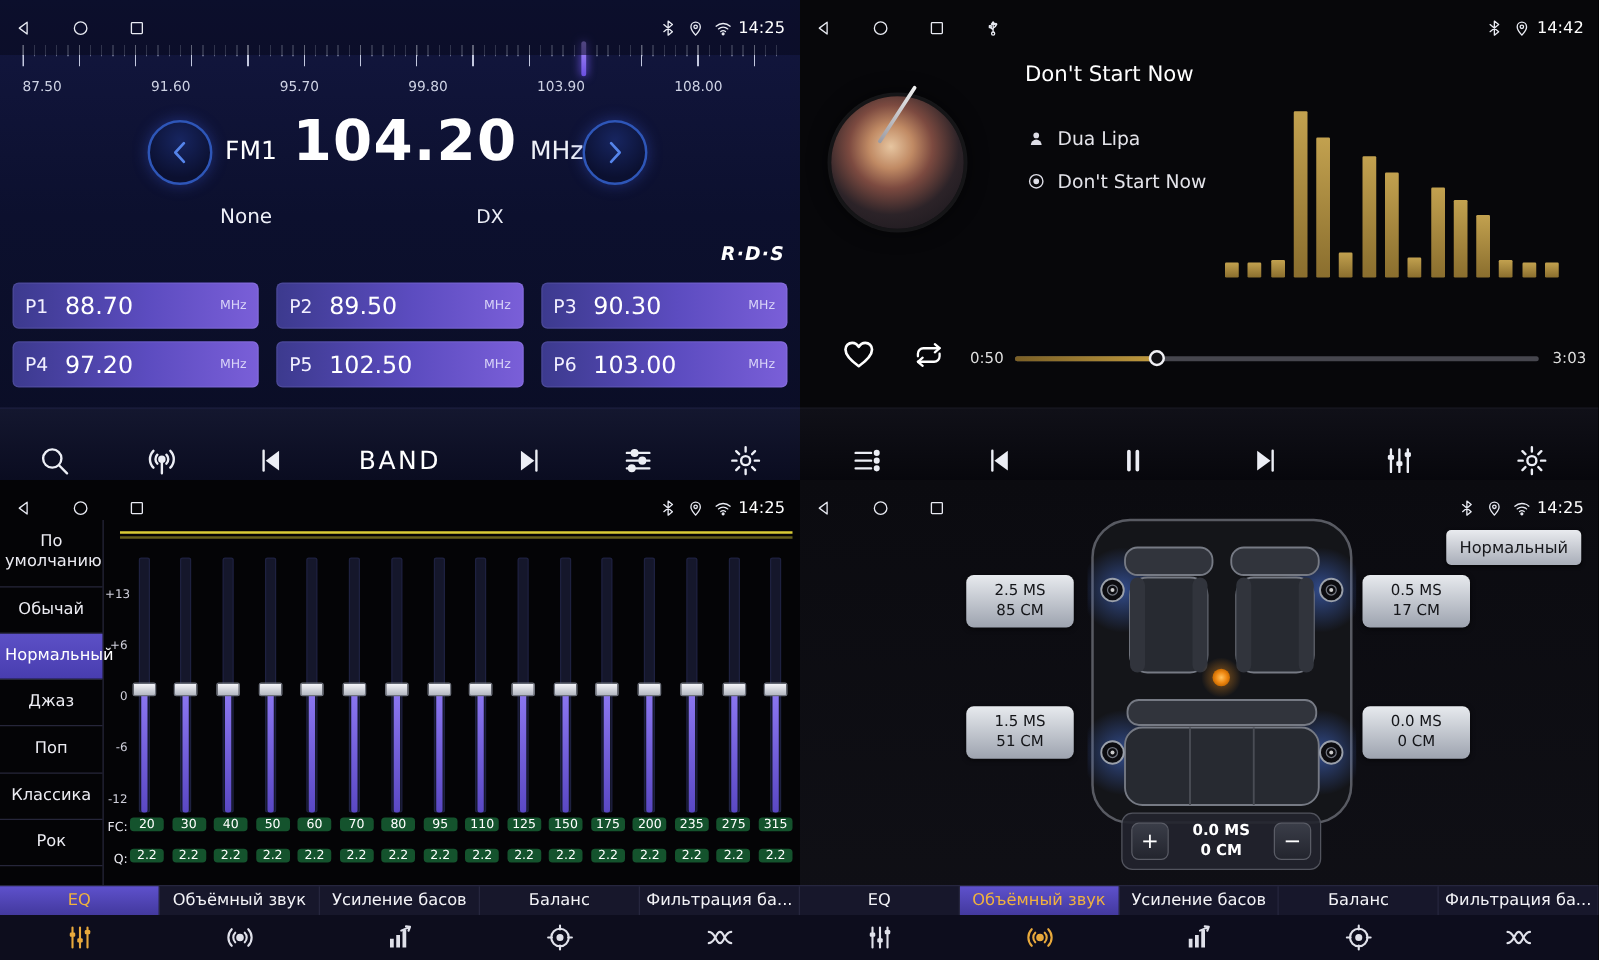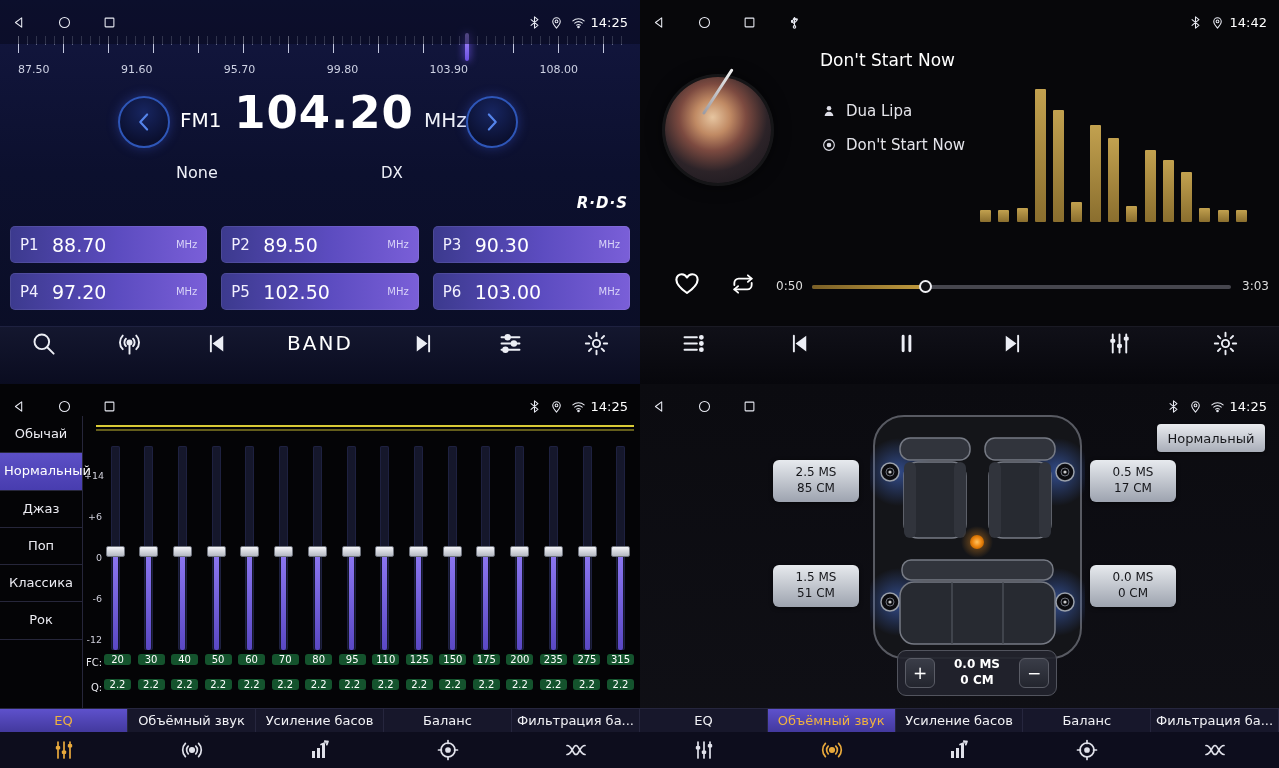--- a/index.html
+++ b/index.html
@@ -44,21 +44,21 @@
   #dx-mode{position:absolute;left:381px;top:164px;font-size:15px;color:#eef0f8}
   #rds{position:absolute;right:12px;top:194px;font-size:15px;font-weight:bold;font-style:italic;color:#fff;letter-spacing:1px}
   #preset-grid{position:absolute;left:10px;top:226px;width:620px;display:grid;grid-template-columns:repeat(3,1fr);gap:10px 14px}
   .preset{display:flex;align-items:center;height:37px;border-radius:5px;padding:0 10px;cursor:pointer;
     background:linear-gradient(90deg,#3c3a8e,#5c4cc0 55%,#7a5fd8);box-shadow:inset 0 0 0 1px rgba(255,255,255,.08)}
   .p-l{font-size:15px;color:#f2f0ff;width:32px}
   .p-f{flex:1;text-align:left;font-size:19px;font-weight:normal;color:#fff}
   .p-u{font-size:10px;color:#d9d4f8;width:28px;text-align:right}
 
   
-  .toolbar{position:absolute;left:0;right:0;bottom:0;height:58px;display:flex;align-items:flex-start;justify-content:space-around;
+  .toolbar{position:absolute;left:0;right:0;bottom:0;height:58px;display:flex;align-items:flex-end;justify-content:space-around;
     background:linear-gradient(180deg,#14172f,#0a0c20);border-top:1px solid #1e2140}
   #q-player .toolbar{background:linear-gradient(180deg,#101018,#07070c);border-top:1px solid #1a1a24}
   .tbi{color:#eceef5;width:32px;height:32px;display:flex;align-items:center;justify-content:center;cursor:pointer}
   .tbi svg{width:27px;height:27px}
   .tbl{width:auto;font-size:20px;letter-spacing:2px;color:#fff}
 
   
   .album{position:absolute;left:25px;top:77px;width:106px;height:106px;border-radius:50%;
     background:radial-gradient(circle at 45% 38%,#e6c5a0 0%,#c08a64 20%,#7c4a40 38%,#2c2328 62%,#15141a 100%);
     box-shadow:0 0 0 3px rgba(255,255,255,.07),0 0 18px rgba(0,0,0,.8)}
@@ -532,20 +532,21 @@
                 <path d="M6 13a9.5 9.5 0 0 1 12 0"></path>
                 <path d="M9 16.3a5 5 0 0 1 6 0"></path>
                 <circle cx="12" cy="19.3" r="1.2" fill="currentColor"></circle>
               </g>
             </svg>
           </span>
         </div>
       <span class="time">14:25</span>
     </div>
     <div id="eq-presets">
+        <div class="eqp">По умолчанию</div>
         <div class="eqp">Обычай</div>
         <div class="eqp sel">Нормальный</div>
         <div class="eqp">Джаз</div>
         <div class="eqp">Поп</div>
         <div class="eqp">Классика</div>
         <div class="eqp">Рок</div>
       </div>
     <div id="eq-curve"></div>
     <div id="sliders">
         <div class="scol">
@@ -730,21 +731,21 @@
         </div>
         <div class="ictab">
           <svg viewBox="0 0 24 24">
             <g fill="none" stroke="currentColor" stroke-width="1.7" stroke-linecap="round" stroke-linejoin="round">
               <path d="M3 7.5c5.5 0 5.5 9 9 9s3.5-9 9-9"></path>
               <path d="M3 16.5c5.5 0 5.5-9 9-9s3.5 9 9 9"></path>
             </g>
           </svg>
         </div>
       </div>
-  <span class="db" style="top: 86px;">+14</span>
+  <span class="db" style="top: 86px;">+13</span>
       <span class="db" style="top: 127px;">+6</span>
       <span class="db" style="top: 168px;">0</span>
       <span class="db" style="top: 209px;">-6</span>
       <span class="db" style="top: 250px;">-12</span>
     </section>
 
   <section class="q" id="q-sur">
     <div class="sbar">
       <div class="nav">
           <span class="icx">

